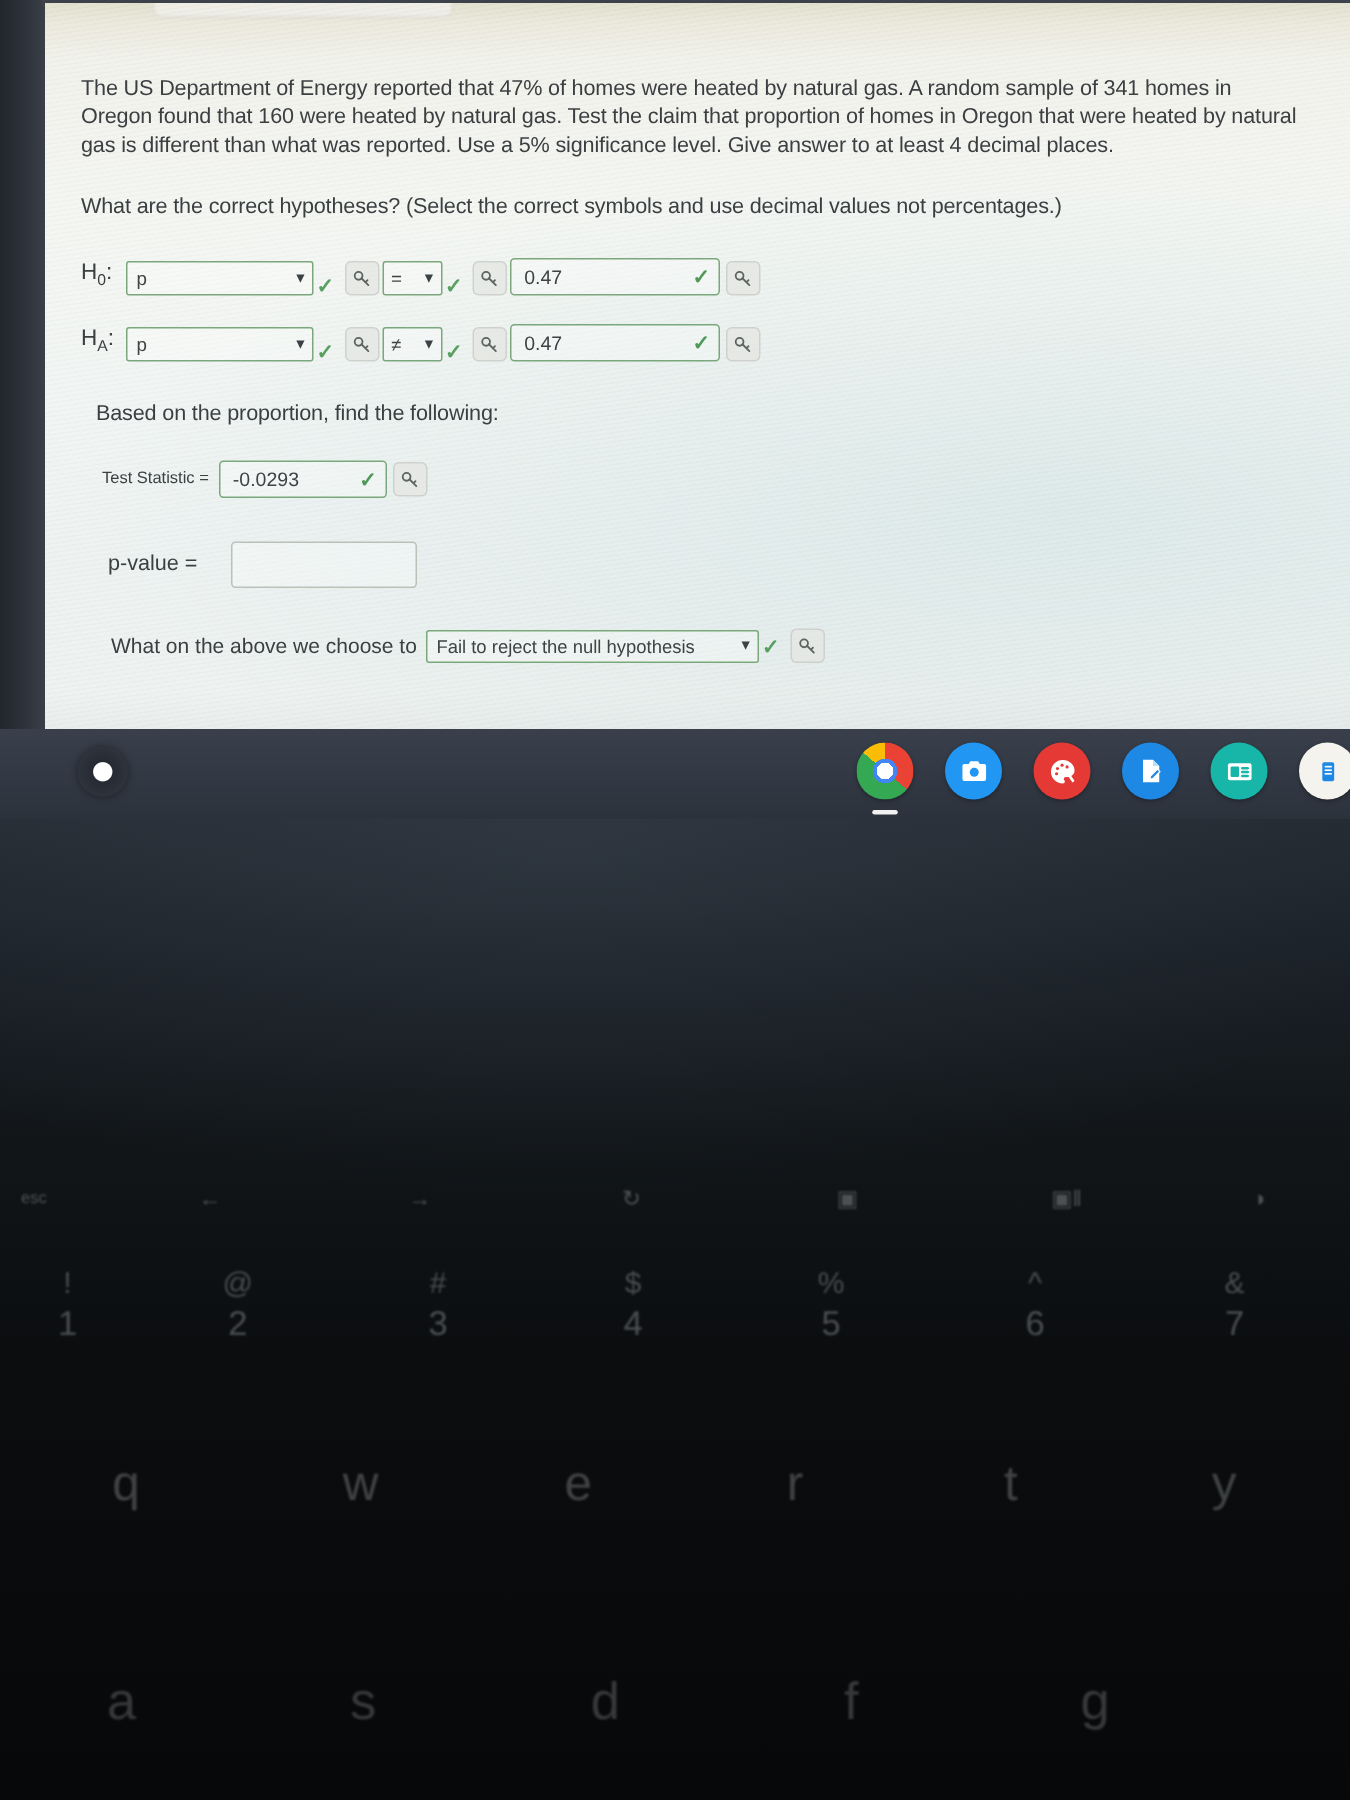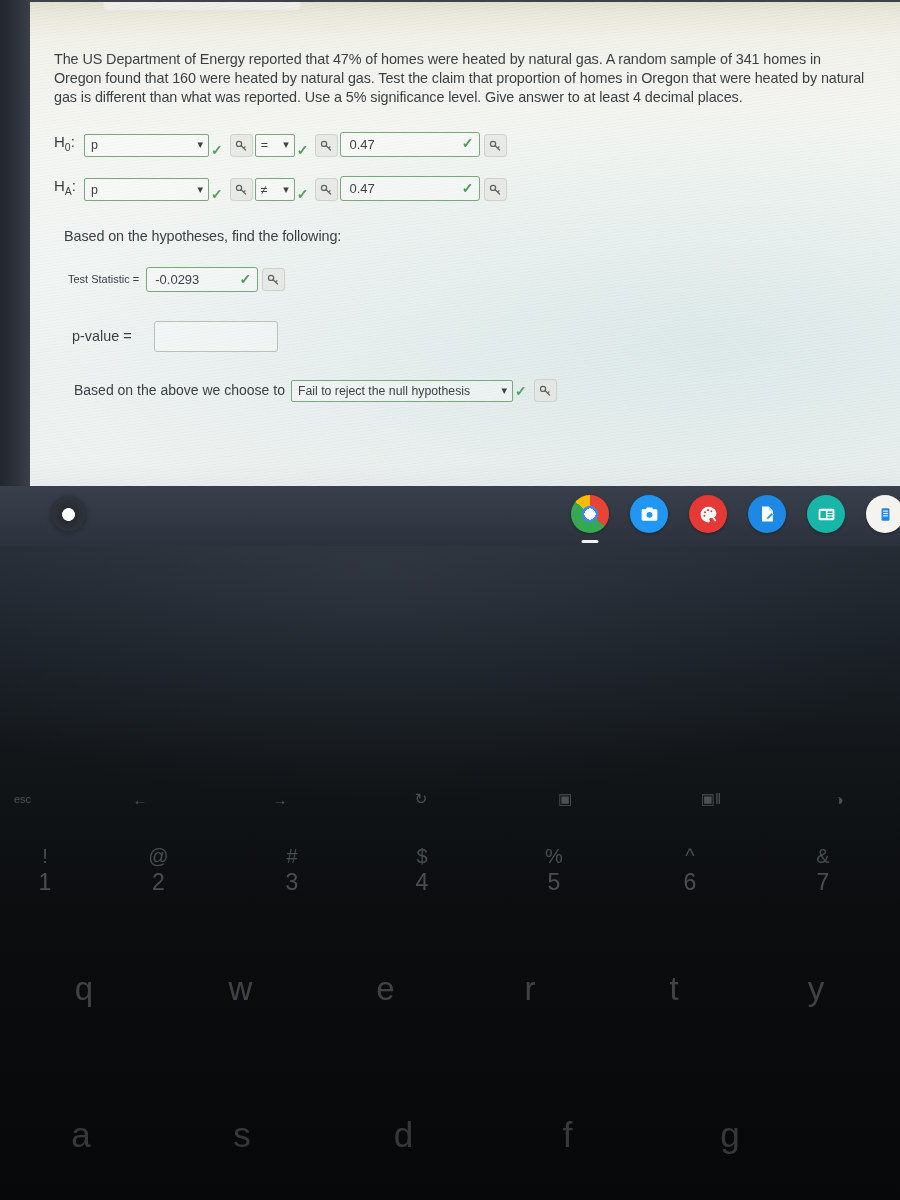--- a/index.html
+++ b/index.html
@@ -213,20 +213,21 @@
   <div class="bezel-top"></div>
 
   <div class="screen">
 
     <div class="top-ghost"></div>
 
     <div class="page">
 
       <div class="prompt">The US Department of Energy reported that 47% of homes were heated by natural gas. A random sample of 341 homes in Oregon found that 160 were heated by natural gas. Test the claim that proportion of homes in Oregon that were heated by natural gas is different than what was reported. Use a 5% significance level. Give answer to at least 4 decimal places.</div>
 
+      <div class="question">What are the correct hypotheses? (Select the correct symbols and use decimal values not percentages.)</div>
 
       <div class="hyp-row h0">
         <div class="hyp-label">
           <span>H</span><sub>0</sub>:
         </div>
 
         <span class="selwrap">
           <select class="sel sel-var">
             <option>p</option>
           </select>
@@ -300,21 +301,21 @@
           <span class="inner-check">✓</span>
         </span>
         <span class="keybtn">
           <svg width="13" height="13" viewBox="0 0 16 16">
               <circle cx="5" cy="6" r="3.2" fill="none" stroke="currentColor" stroke-width="1.5"></circle>
               <path d="M7.3 8 L13 13.6 M10.6 11.3 L12.3 9.6" stroke="currentColor" stroke-width="1.5" fill="none" stroke-linecap="round"></path>
             </svg>
         </span>
       </div>
 
-      <div class="sub-q">Based on the hypotheses, find the following:</div>
+      <div class="sub-q">Based on the proportion, find the following:</div>
 
       <div class="stat-row">
         <span class="lbl">Test Statistic =</span>
         <span class="fieldwrap">
           <input class="txt txt-ts" type="text" value="-0.0293" style="">
           <span class="inner-check">✓</span>
         </span>
         <span class="keybtn">
           <svg width="13" height="13" viewBox="0 0 16 16">
               <circle cx="5" cy="6" r="3.2" fill="none" stroke="currentColor" stroke-width="1.5"></circle>
@@ -322,21 +323,21 @@
             </svg>
         </span>
       </div>
 
       <div class="pval-row">
         <span class="lbl">p-value =</span>
         <input class="txt txt-p" type="text" value="" style="">
       </div>
 
       <div class="choose-row">
-        <span class="lbl">Based on the above we choose to</span>
+        <span class="lbl">What on the above we choose to</span>
         <span class="selwrap">
           <select class="sel sel-choose">
             <option>Fail to reject the null hypothesis</option>
           </select>
         </span>
         <span class="check">✓</span>
         <span class="keybtn">
           <svg width="13" height="13" viewBox="0 0 16 16">
               <circle cx="5" cy="6" r="3.2" fill="none" stroke="currentColor" stroke-width="1.5"></circle>
               <path d="M7.3 8 L13 13.6 M10.6 11.3 L12.3 9.6" stroke="currentColor" stroke-width="1.5" fill="none" stroke-linecap="round"></path>

